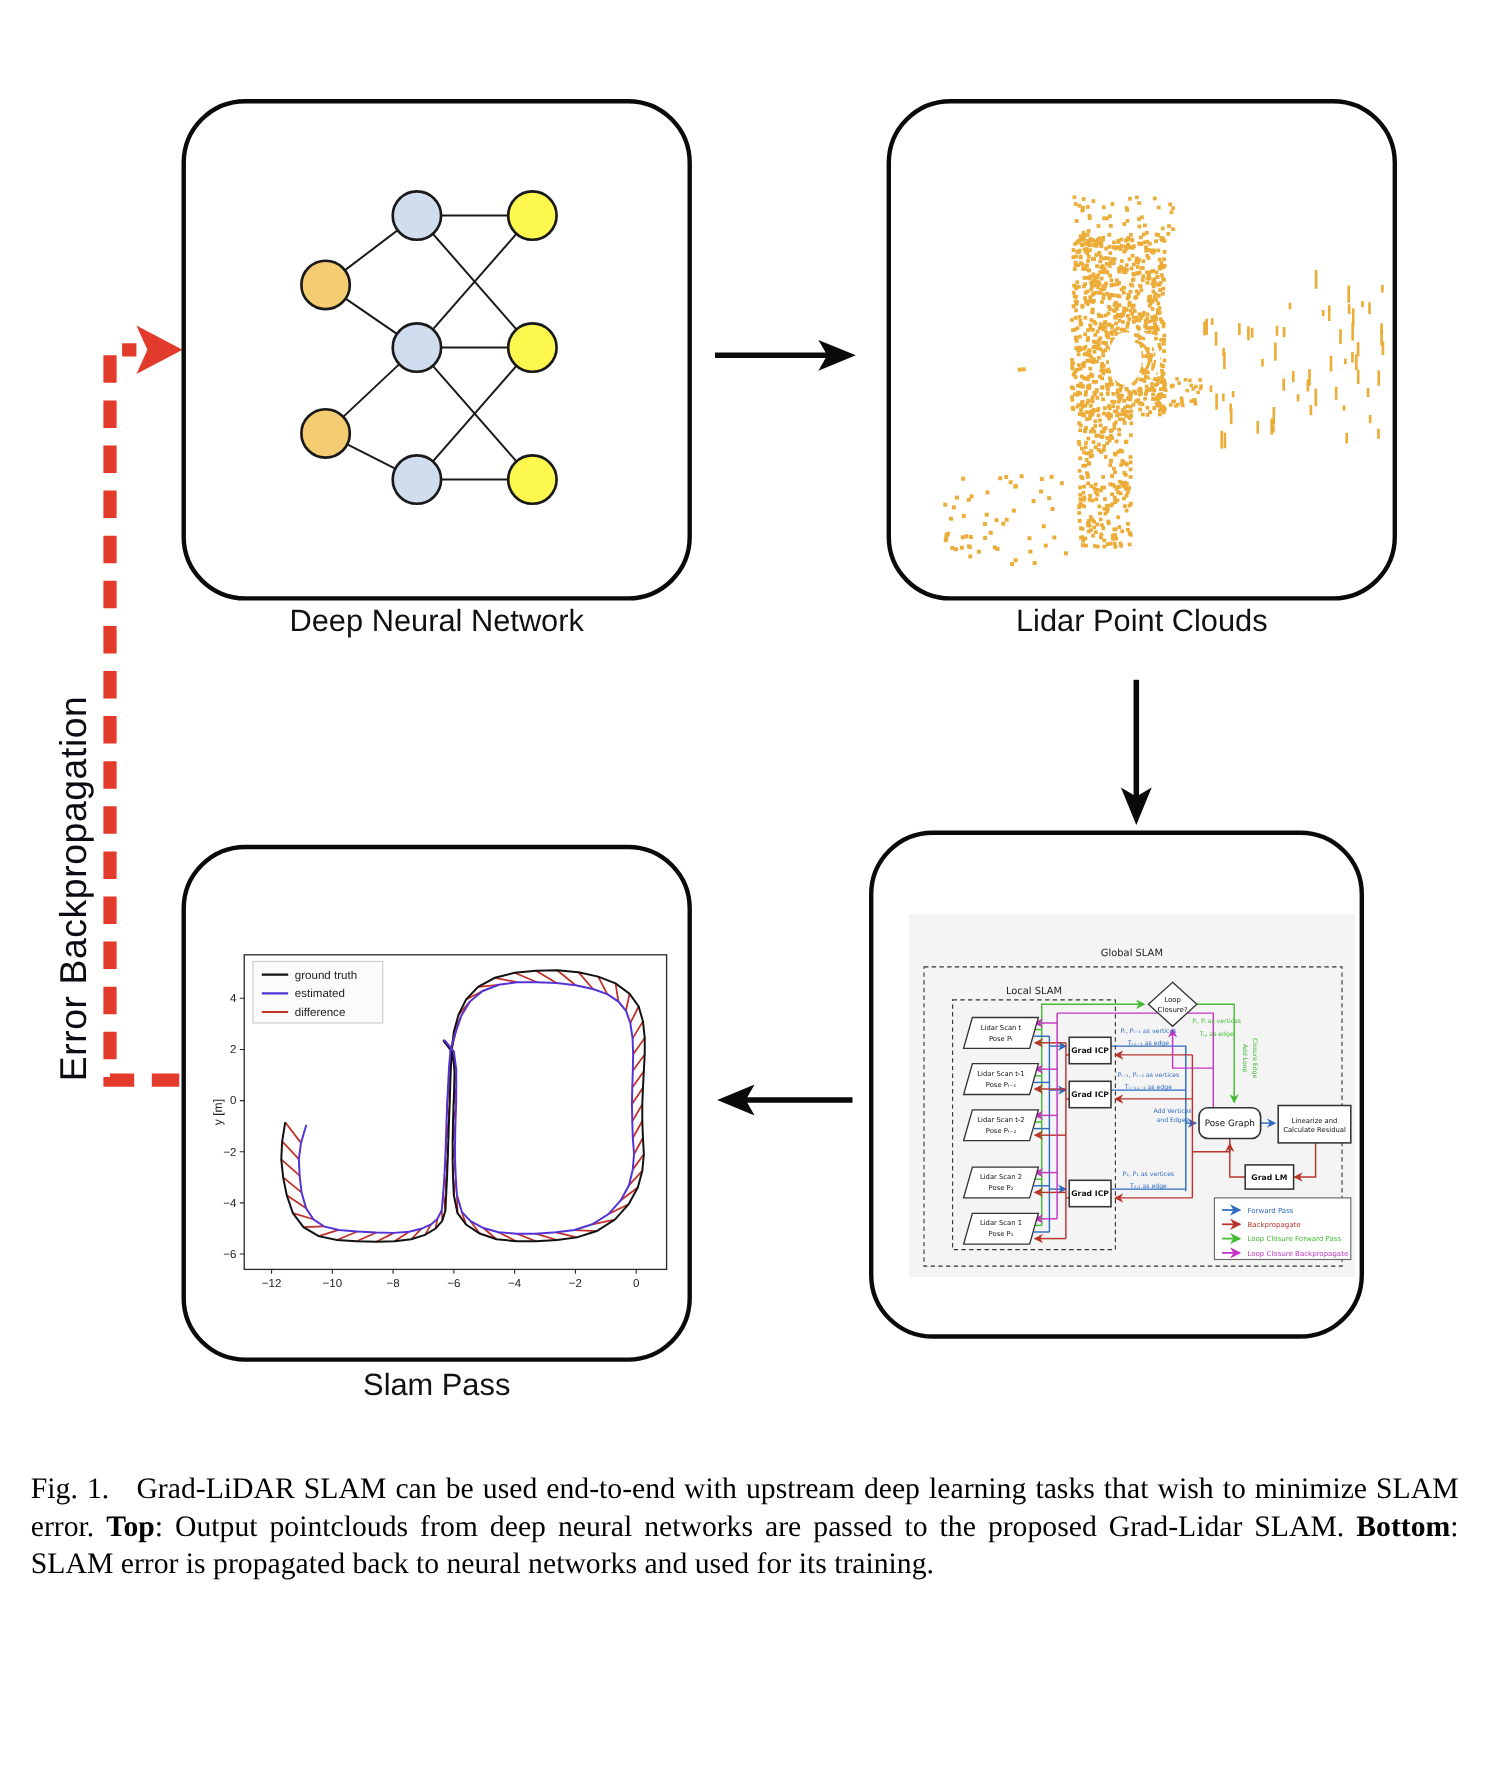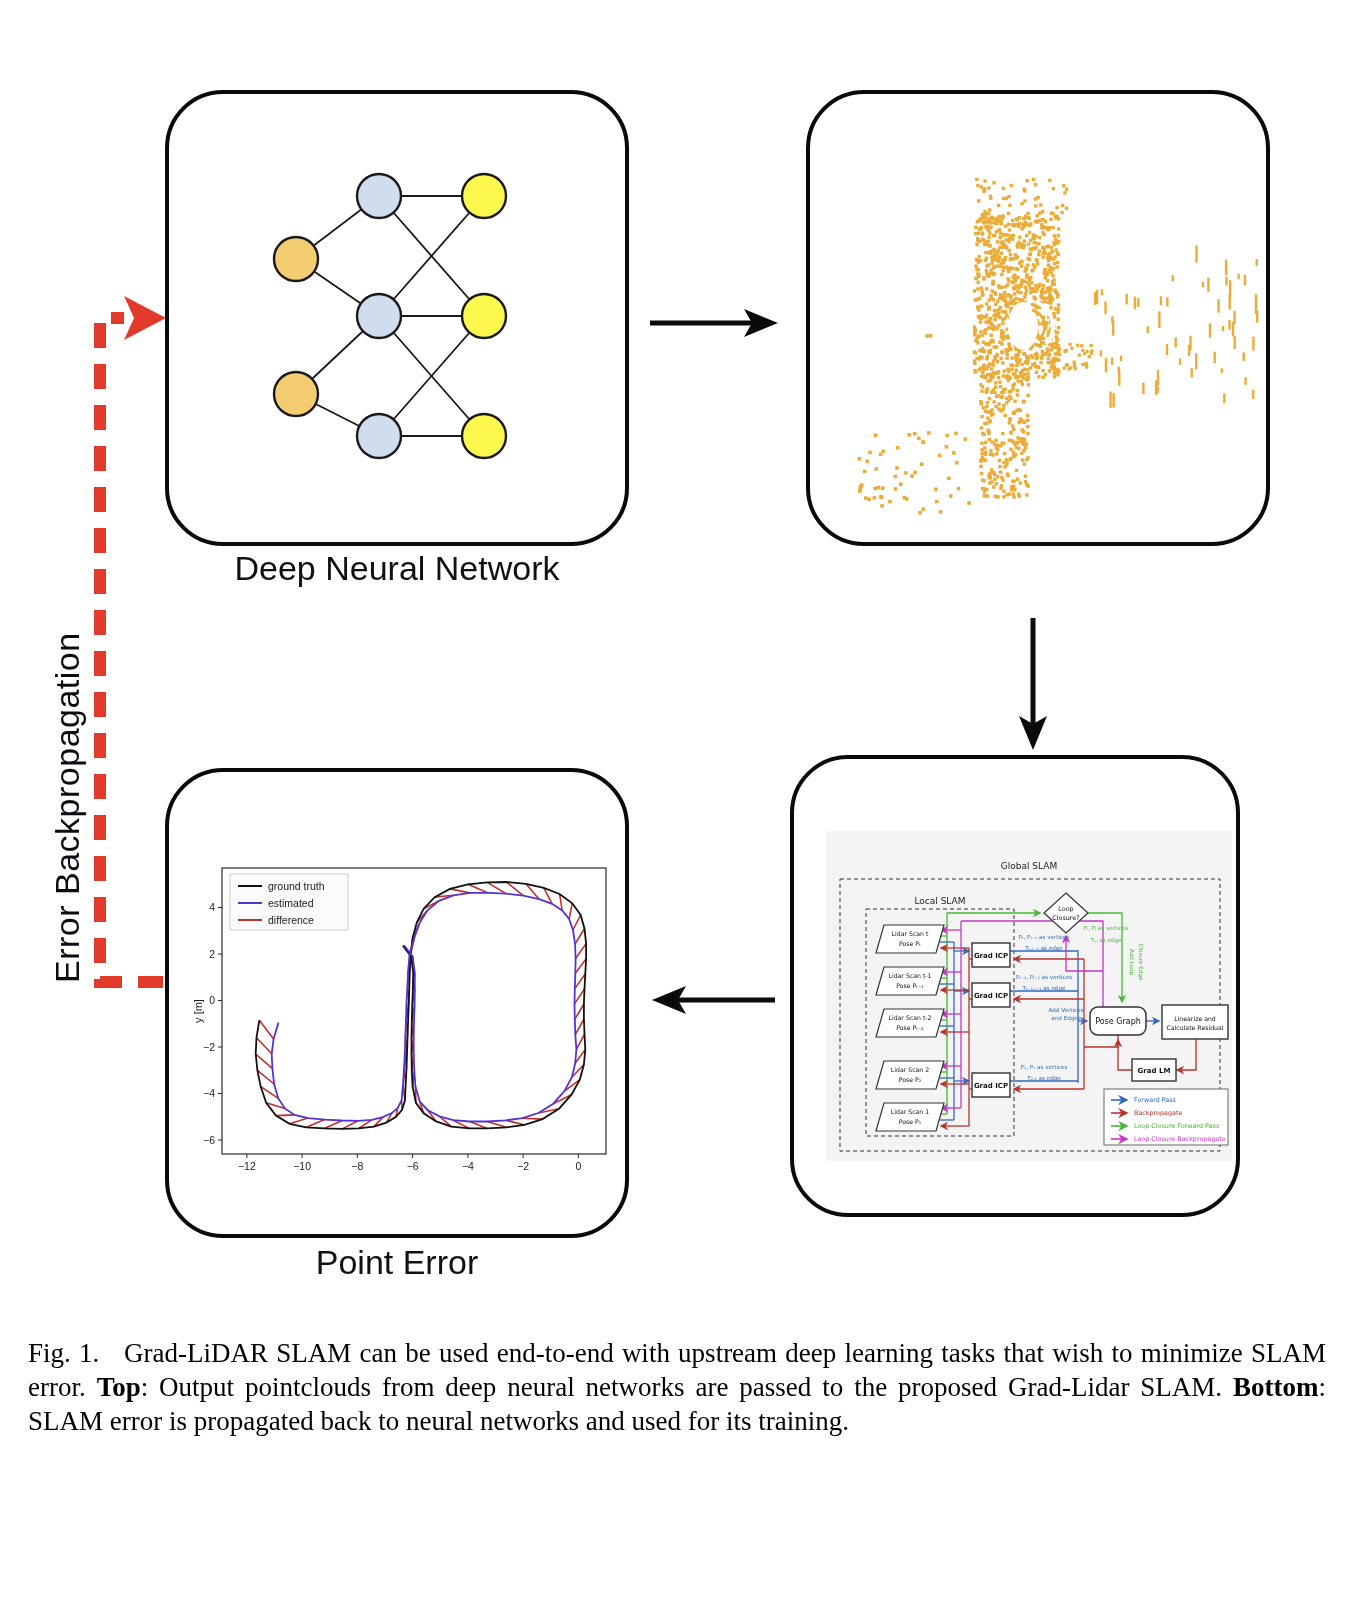--- a/index.html
+++ b/index.html
@@ -1,21 +1,21 @@
 <!DOCTYPE html>
 <html><head>
 <meta charset="utf-8">
 <style>
   html,body{margin:0;padding:0;background:#ffffff;}
   #page{position:relative;width:1354px;height:1608px;background:#ffffff;overflow:hidden;
         font-family:"Liberation Sans",sans-serif;}
   .panel{position:absolute;border:4px solid #0a0a0a;border-radius:58px;background:#ffffff;
          box-sizing:border-box;}
   .panel svg{position:absolute;left:0;top:0;}
-  .panel-label{position:absolute;text-align:center;font-size:34px;color:#111;
+  .panel-label{position:absolute;text-align:center;font-size:28px;color:#111;
                font-family:"Liberation Sans",sans-serif;}
   #arrow-overlay{position:absolute;left:0;top:0;z-index:0;}
   .panel{z-index:1;}
   .panel-label{z-index:2;}
   #backprop-label{position:absolute;left:48px;top:478px;width:52px;height:660px;
       writing-mode:vertical-rl;transform:rotate(180deg);text-align:center;
       font-size:34px;color:#0b0b14;z-index:2;letter-spacing:0.5px;}
   #caption{position:absolute;left:28px;top:1336px;width:1298px;text-align:justify;
       font-family:"Liberation Serif",serif;font-size:27px;line-height:1.26;color:#000;z-index:2;}
   #flow-wrap{position:absolute;left:32px;top:72px;width:406px;height:330px;}
@@ -1373,20 +1373,21 @@
         <line x1="420.2" y1="186.2" x2="420.2" y2="202.9" stroke="#ecac38" stroke-width="2.4"></line>
         <line x1="447.2" y1="216.3" x2="447.2" y2="228.7" stroke="#ecac38" stroke-width="2.4"></line>
         <line x1="435.0" y1="180.7" x2="435.0" y2="191.6" stroke="#ecac38" stroke-width="2.4"></line>
         <line x1="411.8" y1="274.3" x2="411.8" y2="279.3" stroke="#ecac38" stroke-width="2.4"></line>
         <line x1="365.7" y1="243.2" x2="365.7" y2="253.3" stroke="#ecac38" stroke-width="2.4"></line>
         <ellipse cx="213" cy="232" rx="15" ry="24" fill="#ffffff"></ellipse>
         <path d="M 226 208 A 26 26 0 0 1 236 250" fill="none" stroke="#ffffff" stroke-width="4"></path>
         <path d="M 222 216 A 17 17 0 0 1 228 246" fill="none" stroke="#ecac38" stroke-width="3"></path>
       </svg>
   </div>
+  <div class="panel-label" style="left:806px;top:549px;width:464px;">Lidar Point Clouds</div>
 
   <div class="panel" id="slam-panel" style="left:165px;top:768px;width:464px;height:470px;">
     <svg id="slam-svg" width="456" height="462" viewBox="0 0 456 462">
         <rect x="53" y="96" width="384" height="286" fill="#ffffff" stroke="#2a2a2a" stroke-width="1.2"></rect>
         <line x1="77.863309352518" y1="382" x2="77.863309352518" y2="386" stroke="#2a2a2a" stroke-width="1"></line>
         <text x="77.863309352518" y="398" font-size="10.5" fill="#222" text-anchor="middle">−12</text>
         <line x1="133.11510791366908" y1="382" x2="133.11510791366908" y2="386" stroke="#2a2a2a" stroke-width="1"></line>
         <text x="133.11510791366908" y="398" font-size="10.5" fill="#222" text-anchor="middle">−10</text>
         <line x1="188.36690647482015" y1="382" x2="188.36690647482015" y2="386" stroke="#2a2a2a" stroke-width="1"></line>
         <text x="188.36690647482015" y="398" font-size="10.5" fill="#222" text-anchor="middle">−8</text>
@@ -1486,21 +1487,21 @@
         <polyline points="109.5,250.5 104.6,267.0 102.7,281.7 103.4,296.7 105.1,312.0 109.3,326.4 115.9,336.4 125.5,342.9 139.0,346.1 155.8,347.6 173.2,348.5 189.0,348.8 202.9,347.8 213.9,345.1 222.8,341.1 228.6,336.1 232.6,328.2 234.0,312.1 235.1,295.9 235.9,279.6 236.4,263.4 237.0,247.1 237.5,230.8 238.4,214.5 239.2,198.3 240.6,182.0 245.3,166.0 250.4,151.4 258.2,138.5 269.8,128.9 284.4,123.3 301.0,120.9 319.1,120.9 337.0,121.6 354.3,123.7 370.0,127.1 383.1,131.8 393.2,138.5 400.1,146.9 404.0,158.0 406.1,172.0 406.6,186.5 406.3,201.4 405.8,216.6 405.5,231.9 405.8,247.3 406.3,262.5 407.4,277.3 406.2,291.3 402.9,305.3 395.4,319.1 384.2,331.7 369.4,341.0 353.3,346.2 336.6,348.3 317.9,349.5 300.8,349.5 284.2,348.2 270.5,344.4 258.8,338.2 250.8,329.7 246.4,314.3 245.3,298.2 244.7,282.0 244.7,265.8 245.0,249.5 245.6,233.2 245.8,216.9 245.8,200.6 243.6,184.0 234.9,173.4" fill="none" stroke="#5433d6" stroke-width="1.8"></polyline>
         <rect x="61" y="102" width="118" height="56" fill="#fbfbfb" stroke="#cccccc" stroke-width="1"></rect>
         <line x1="69" y1="114" x2="93" y2="114" stroke="#111111" stroke-width="2"></line>
         <text x="99" y="117.8" font-size="10.5" fill="#222">ground truth</text>
         <line x1="69" y1="131" x2="93" y2="131" stroke="#5433d6" stroke-width="2"></line>
         <text x="99" y="134.8" font-size="10.5" fill="#222">estimated</text>
         <line x1="69" y1="148" x2="93" y2="148" stroke="#c03028" stroke-width="2"></line>
         <text x="99" y="151.8" font-size="10.5" fill="#222">difference</text>
       </svg>
   </div>
-  <div class="panel-label" style="left:165px;top:1243px;width:464px;">Point Error</div>
+  <div class="panel-label" style="left:165px;top:1243px;width:464px;">Slam Pass</div>
 
   <div class="panel" id="grad-panel" style="left:790px;top:755px;width:450px;height:462px;">
     <div id="flow-wrap">
         <svg width="406" height="330" viewBox="0 0 406 330" font-family="'DejaVu Sans',sans-serif">
           <defs>
             <marker id="m-b" viewBox="0 0 10 10" refX="8.5" refY="5" markerWidth="6.5" markerHeight="6.5" orient="auto-start-reverse">
               <path d="M0,0 L10,5 L0,10 L3,5 z" fill="#2f6bbf"></path>
             </marker>
             <marker id="m-r" viewBox="0 0 10 10" refX="8.5" refY="5" markerWidth="6.5" markerHeight="6.5" orient="auto-start-reverse">
               <path d="M0,0 L10,5 L0,10 L3,5 z" fill="#b8352c"></path>

